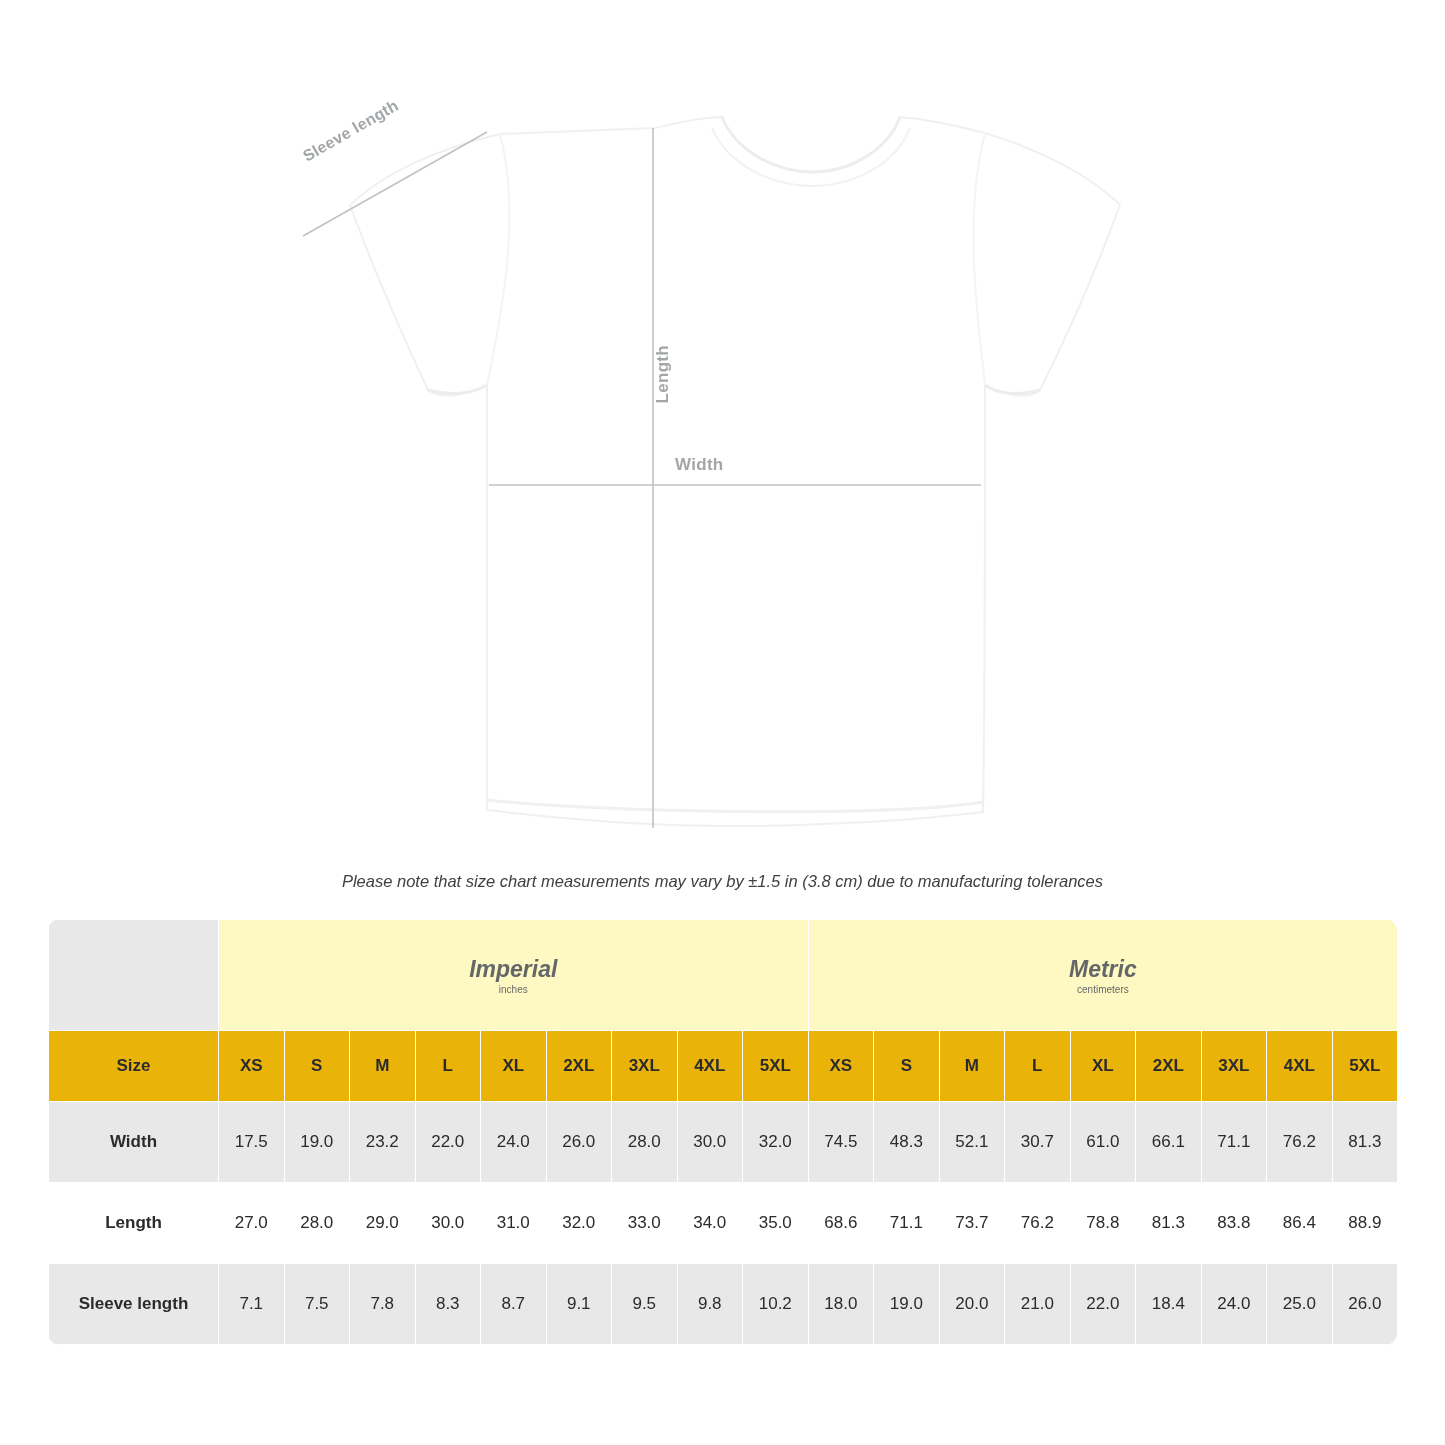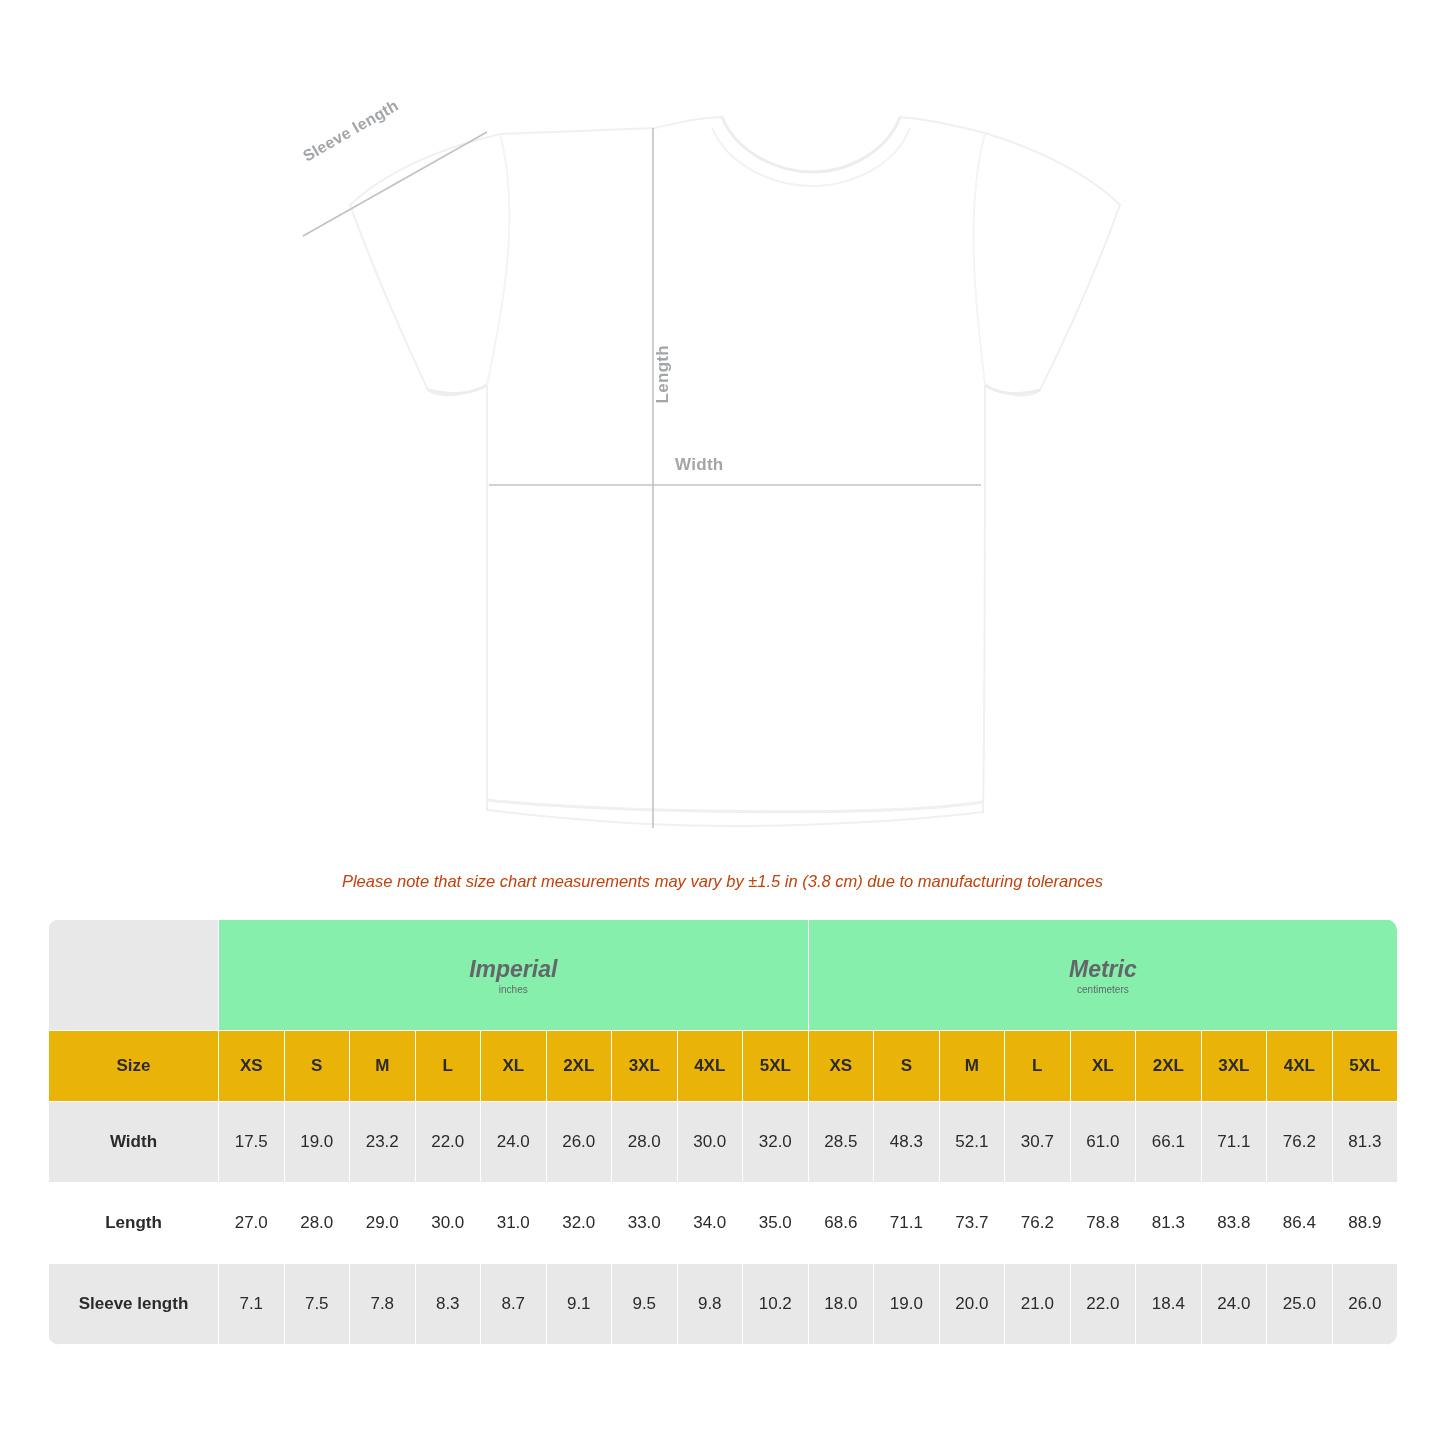--- a/index.html
+++ b/index.html
@@ -66,21 +66,21 @@
   }
   .chart-title {
     font-size: 27px;
     font-weight: bold;
     color: #262626;
     margin: 0 0 14px 0;
   }
   .chart-note {
     font-size: 16.5px;
     font-style: italic;
-    color: #c2410c;
+    color: #404040;
     margin: 0;
   }
 
   
   .table-wrap {
     margin: 28px 48px 0 48px;
     border-radius: 12px;
     overflow: hidden;
   }
   table.size-table {
@@ -90,21 +90,21 @@
   }
   table.size-table th,
   table.size-table td {
     border: 1px solid #ffffff;
     text-align: center;
     font-size: 17px;
     color: #2b2b2b;
   }
   
   .unit-row td {
-    background: #86efac;
+    background: #fef9c3;
     height: 110px;
     vertical-align: middle;
     padding: 0;
   }
   .unit-name {
     font-size: 23px;
     font-weight: bold;
     font-style: italic;
     color: #63676a;
     line-height: 1.25;
@@ -268,21 +268,21 @@
         <td class="rowhead">Width</td>
         <td>17.5</td>
         <td>19.0</td>
         <td>23.2</td>
         <td>22.0</td>
         <td>24.0</td>
         <td>26.0</td>
         <td>28.0</td>
         <td>30.0</td>
         <td>32.0</td>
-        <td>28.5</td>
+        <td>74.5</td>
         <td>48.3</td>
         <td>52.1</td>
         <td>30.7</td>
         <td>61.0</td>
         <td>66.1</td>
         <td>71.1</td>
         <td>76.2</td>
         <td>81.3</td>
       </tr>
 

